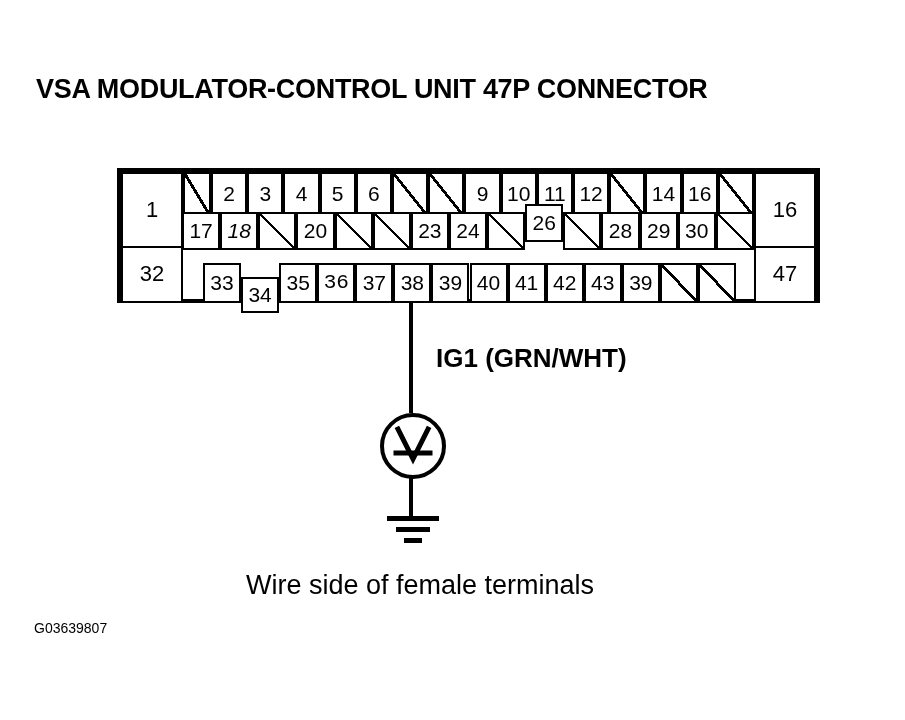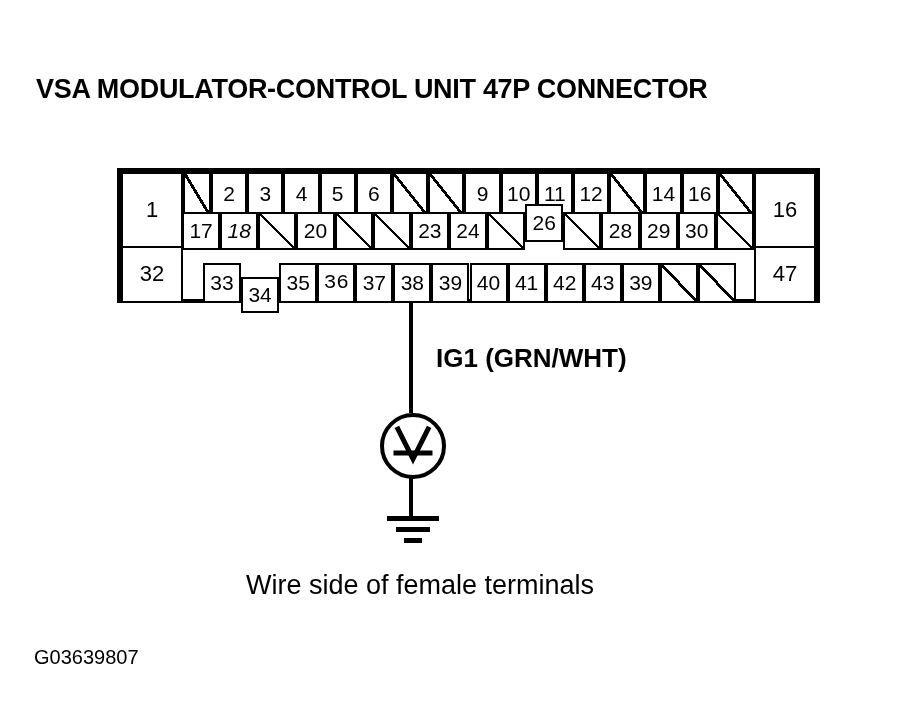--- a/index.html
+++ b/index.html
@@ -129,24 +129,23 @@
     left: 246px;
     top: 570px;
     font-size: 27px;
     font-weight: normal;
     white-space: nowrap;
   }
   .figure-id {
     position: absolute;
     left: 34px;
     top: 620px;
-    font-size: 20px;
+    font-size: 14px;
     font-weight: normal;
     white-space: nowrap;
-    margin-top: 26px;
   }
 </style>
 </head>
 <body>
 
 <div id="page-root">
 
   <div class="title">VSA MODULATOR-CONTROL UNIT 47P CONNECTOR</div>
 
   <div class="connector">

